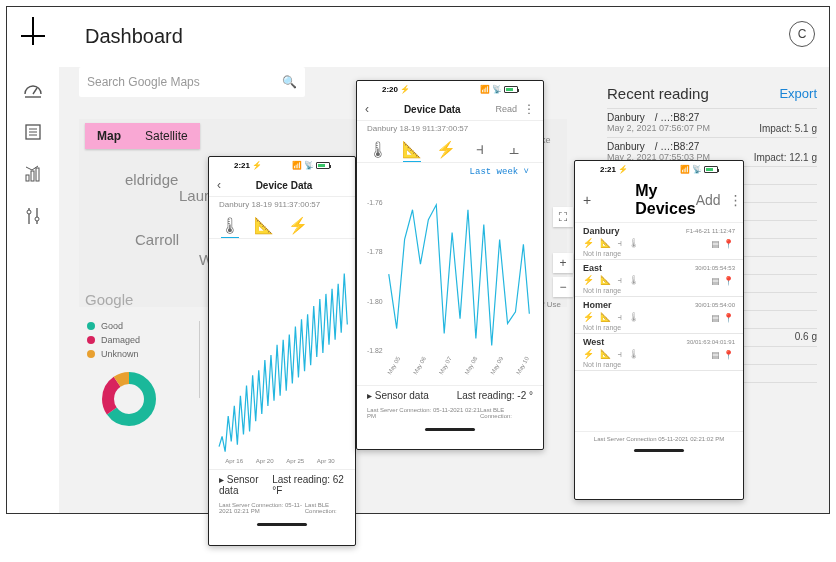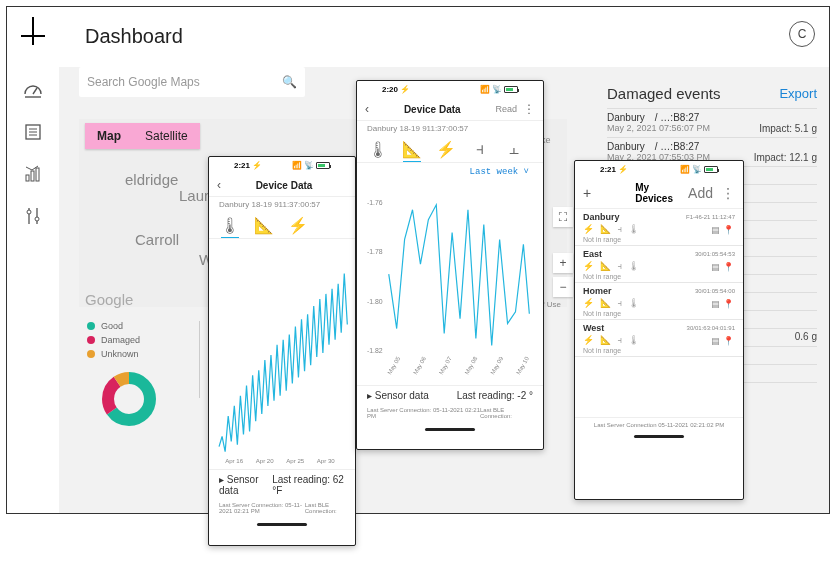--- a/index.html
+++ b/index.html
@@ -61,21 +61,21 @@
 .x-tick { font-size: 6px; fill: #888; }
 .sensor-footer { border-top: 1px solid #eee; padding: 4px 10px; display: flex; justify-content: space-between; align-items: center; font-size: 10px; }
 .sensor-footer .sd { color: #333; }
 .sensor-footer .lr { color: #333; }
 .conn-footer { display: flex; justify-content: space-between; padding: 2px 10px 6px 10px; font-size: 6px; color: #888; }
 .home-ind { width: 50px; height: 3px; background: #222; border-radius: 2px; margin: 3px auto; }
 
 
 .myd-header { display: flex; align-items: center; justify-content: space-between; padding: 4px 8px; border-bottom: 1px solid #eee; }
 .myd-header .plus { font-size: 14px; color: #555; }
-.myd-header .myd-title { font-size: 10px; font-weight: 700; margin-left: 44px; }
+.myd-header .myd-title { font-size: 16px; font-weight: 700; margin-left: 44px; }
 .myd-header .myd-actions { display: flex; gap: 8px; align-items: center; font-size: 14px; color: #777; }
 .dev-row { border-bottom: 1px solid #e6e6e6; padding: 3px 8px 2px 8px; }
 .dev-top { display: flex; justify-content: space-between; align-items: center; }
 .dev-name { font-size: 9px; font-weight: 600; color: #333; }
 .dev-ts { font-size: 6px; color: #888; }
 .dev-icons-row { display: flex; justify-content: space-between; align-items: center; margin-top: 2px; }
 .dev-sensor-mini { display: flex; gap: 6px; color: #999; font-size: 9px; }
 .dev-loc-icons { display: flex; gap: 4px; color: #888; font-size: 9px; }
 .dev-range { font-size: 7px; color: #999; margin-top: 1px; }
 .myd-conn { text-align: center; font-size: 6px; color: #888; padding: 4px 0; border-top: 1px solid #eee; margin-top: 60px; }
@@ -194,21 +194,21 @@
   <div class="unit-panel">
     <div class="unit-title">UNIT NAM</div>
     <div class="unit-link">West</div>
     <div class="unit-link">Homer</div>
     <div class="unit-link">East</div>
     <div class="unit-link">Danbury</div>
   </div>
 
   <div class="events-panel">
     <div class="events-header">
-      <span class="events-title">Damaged events</span>
+      <span class="events-title">Recent reading</span>
       <span class="export-link">Export</span>
     </div>
     <div class="event-row">
       <div class="line1">
           <span>Danbury</span>
           <span>/ …:B8:27</span>
         </div>
       <div class="line2">
           <span>May 2, 2021 07:56:07 PM</span>
           <span class="event-impact">Impact: 5.1 g</span>

